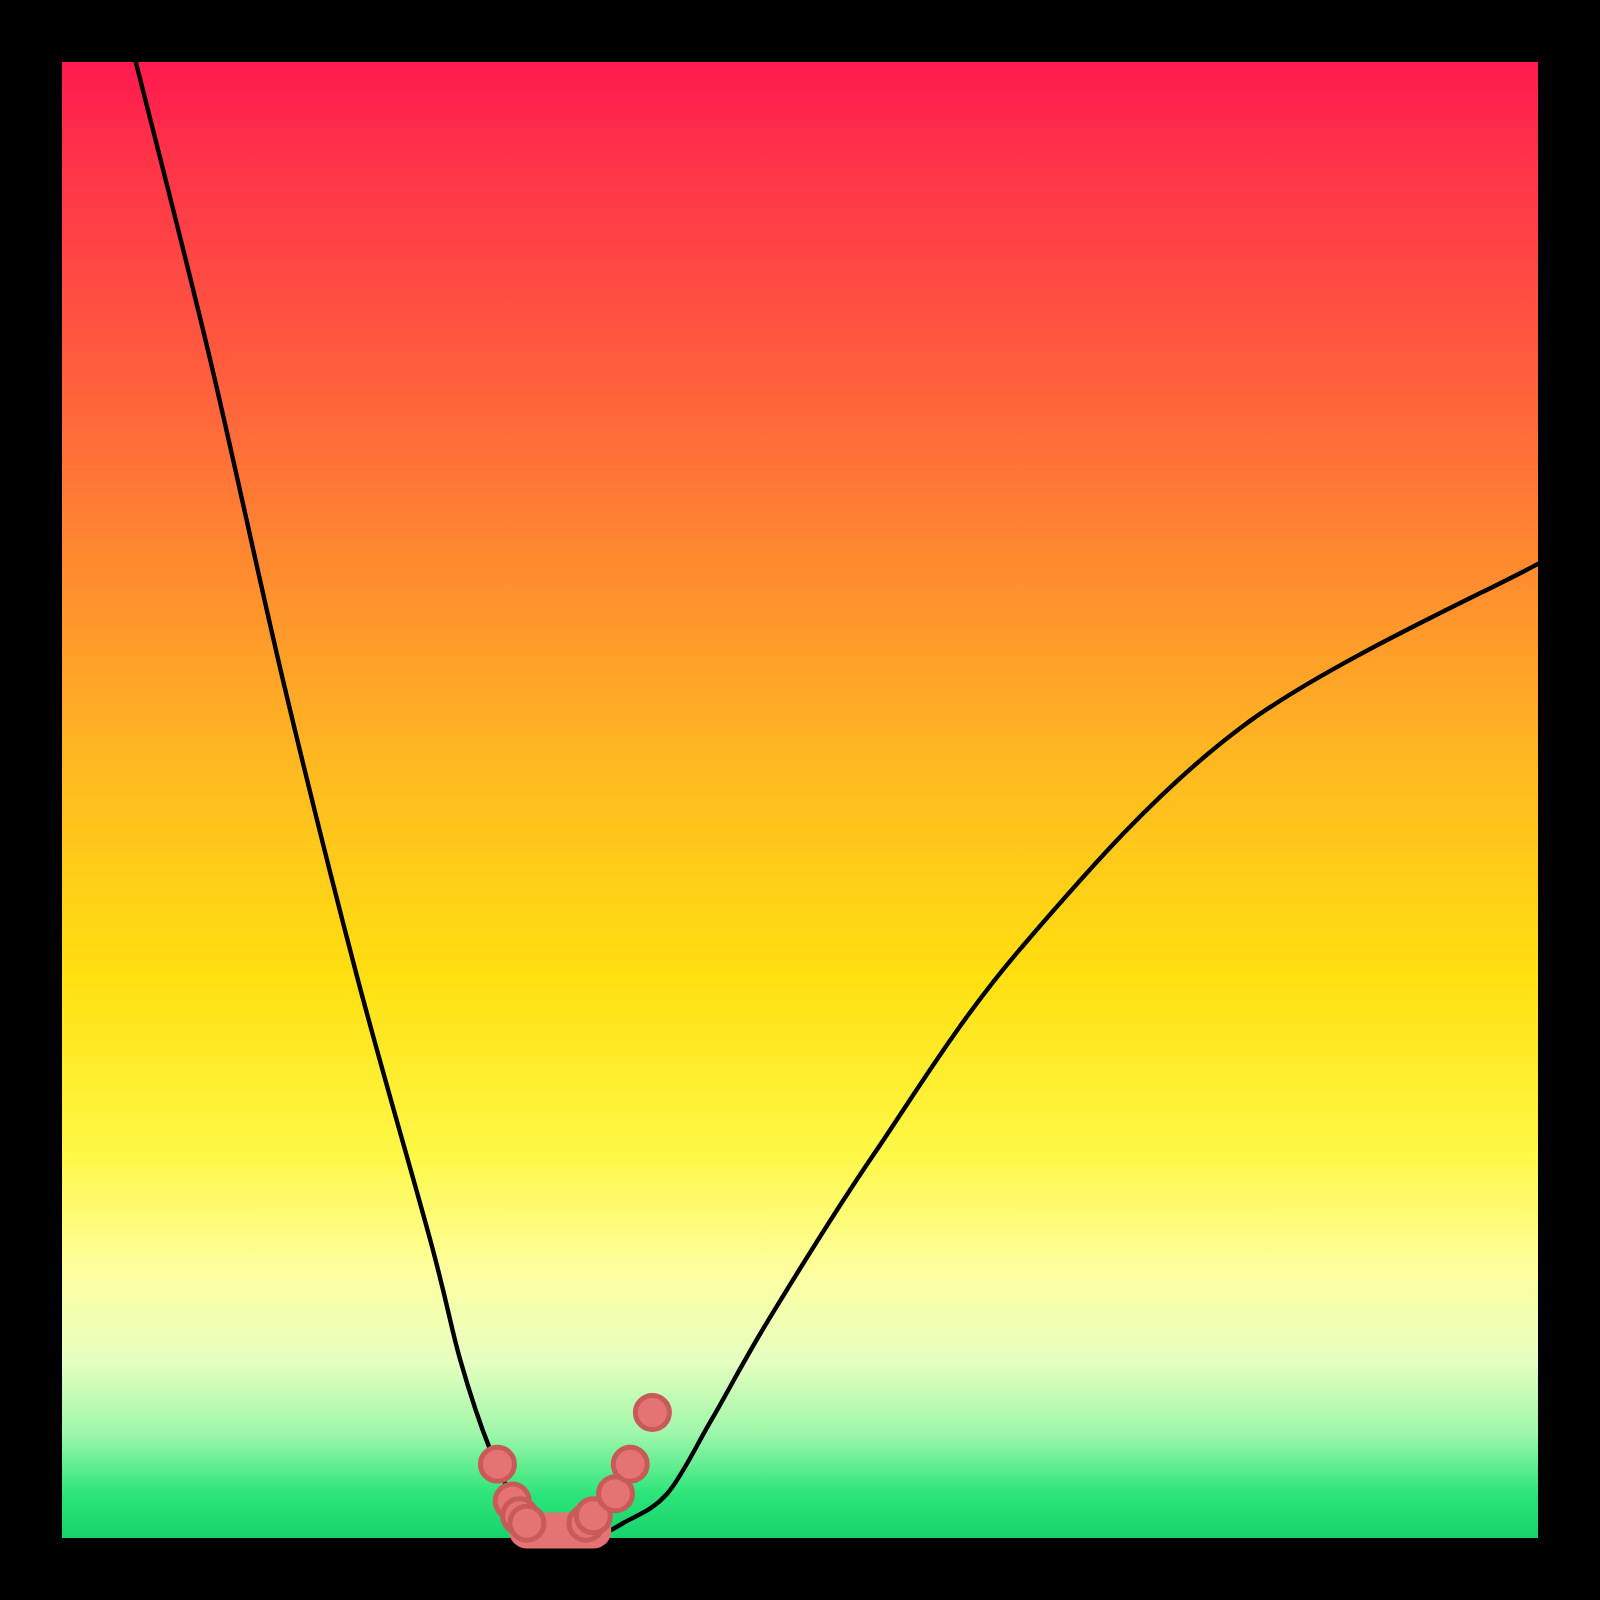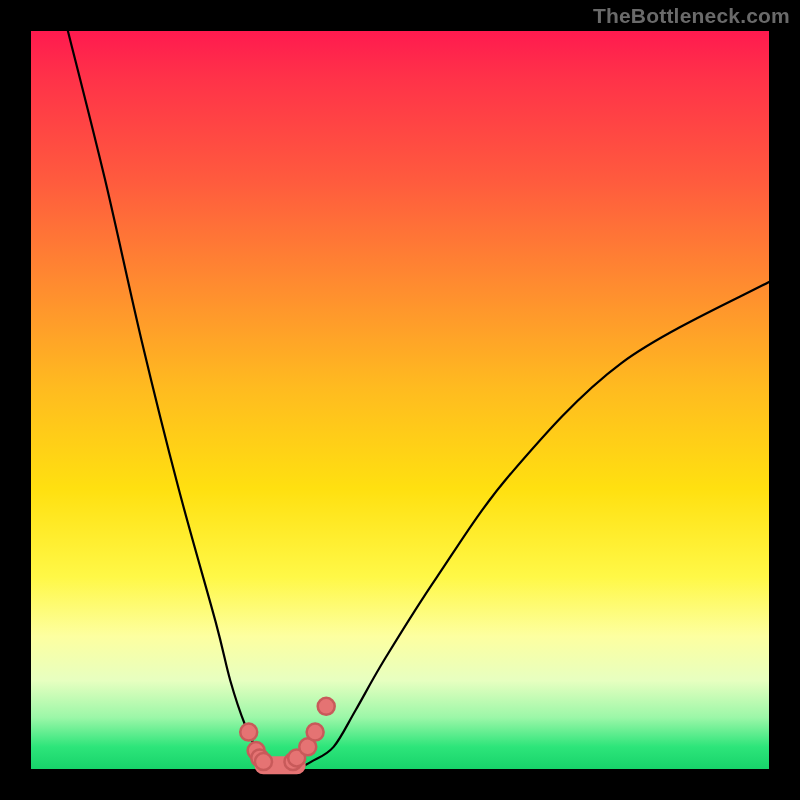--- a/index.html
+++ b/index.html
@@ -98,15 +98,14 @@
           <circle cx="261.99" cy="730.62" r="8.5" class="marker"></circle>
           <circle cx="265.68" cy="726.93" r="8.5" class="marker"></circle>
           <circle cx="276.75" cy="715.86" r="8.5" class="marker"></circle>
           <circle cx="284.13" cy="701.1" r="8.5" class="marker"></circle>
           <circle cx="295.2" cy="675.27" r="8.5" class="marker"></circle>
         </g>
     </svg>
 
   </div>
 
-  <div class="watermark">TheBottleneck.com</div>
 
 </div>
 
 </body></html>

